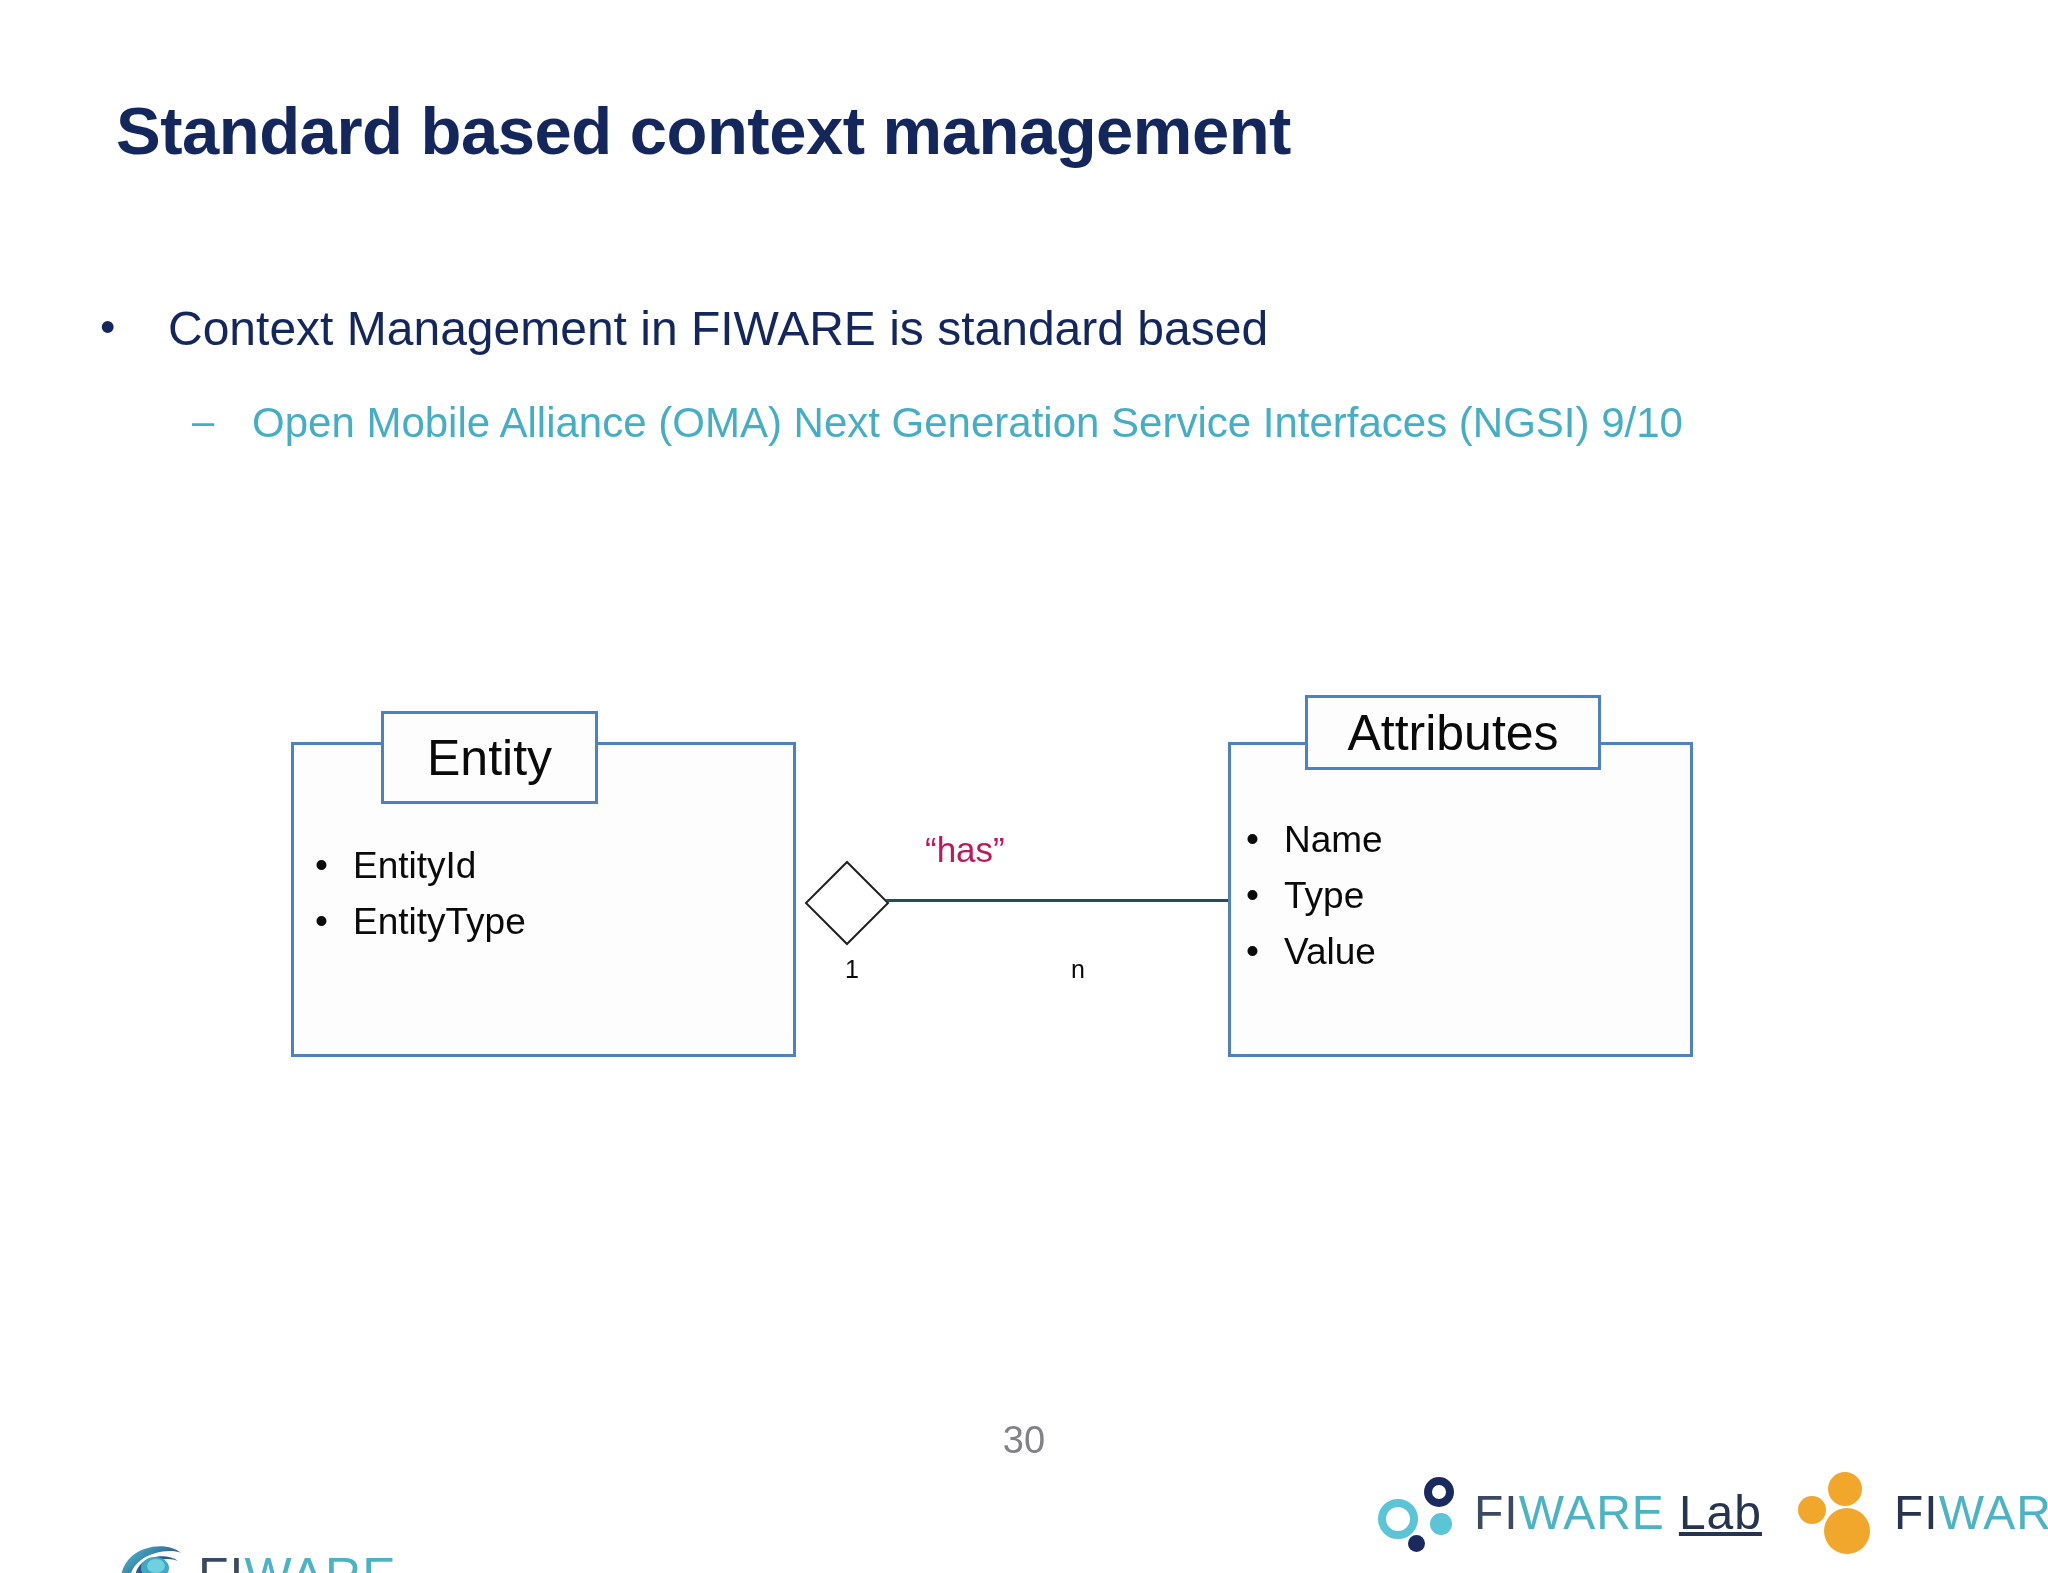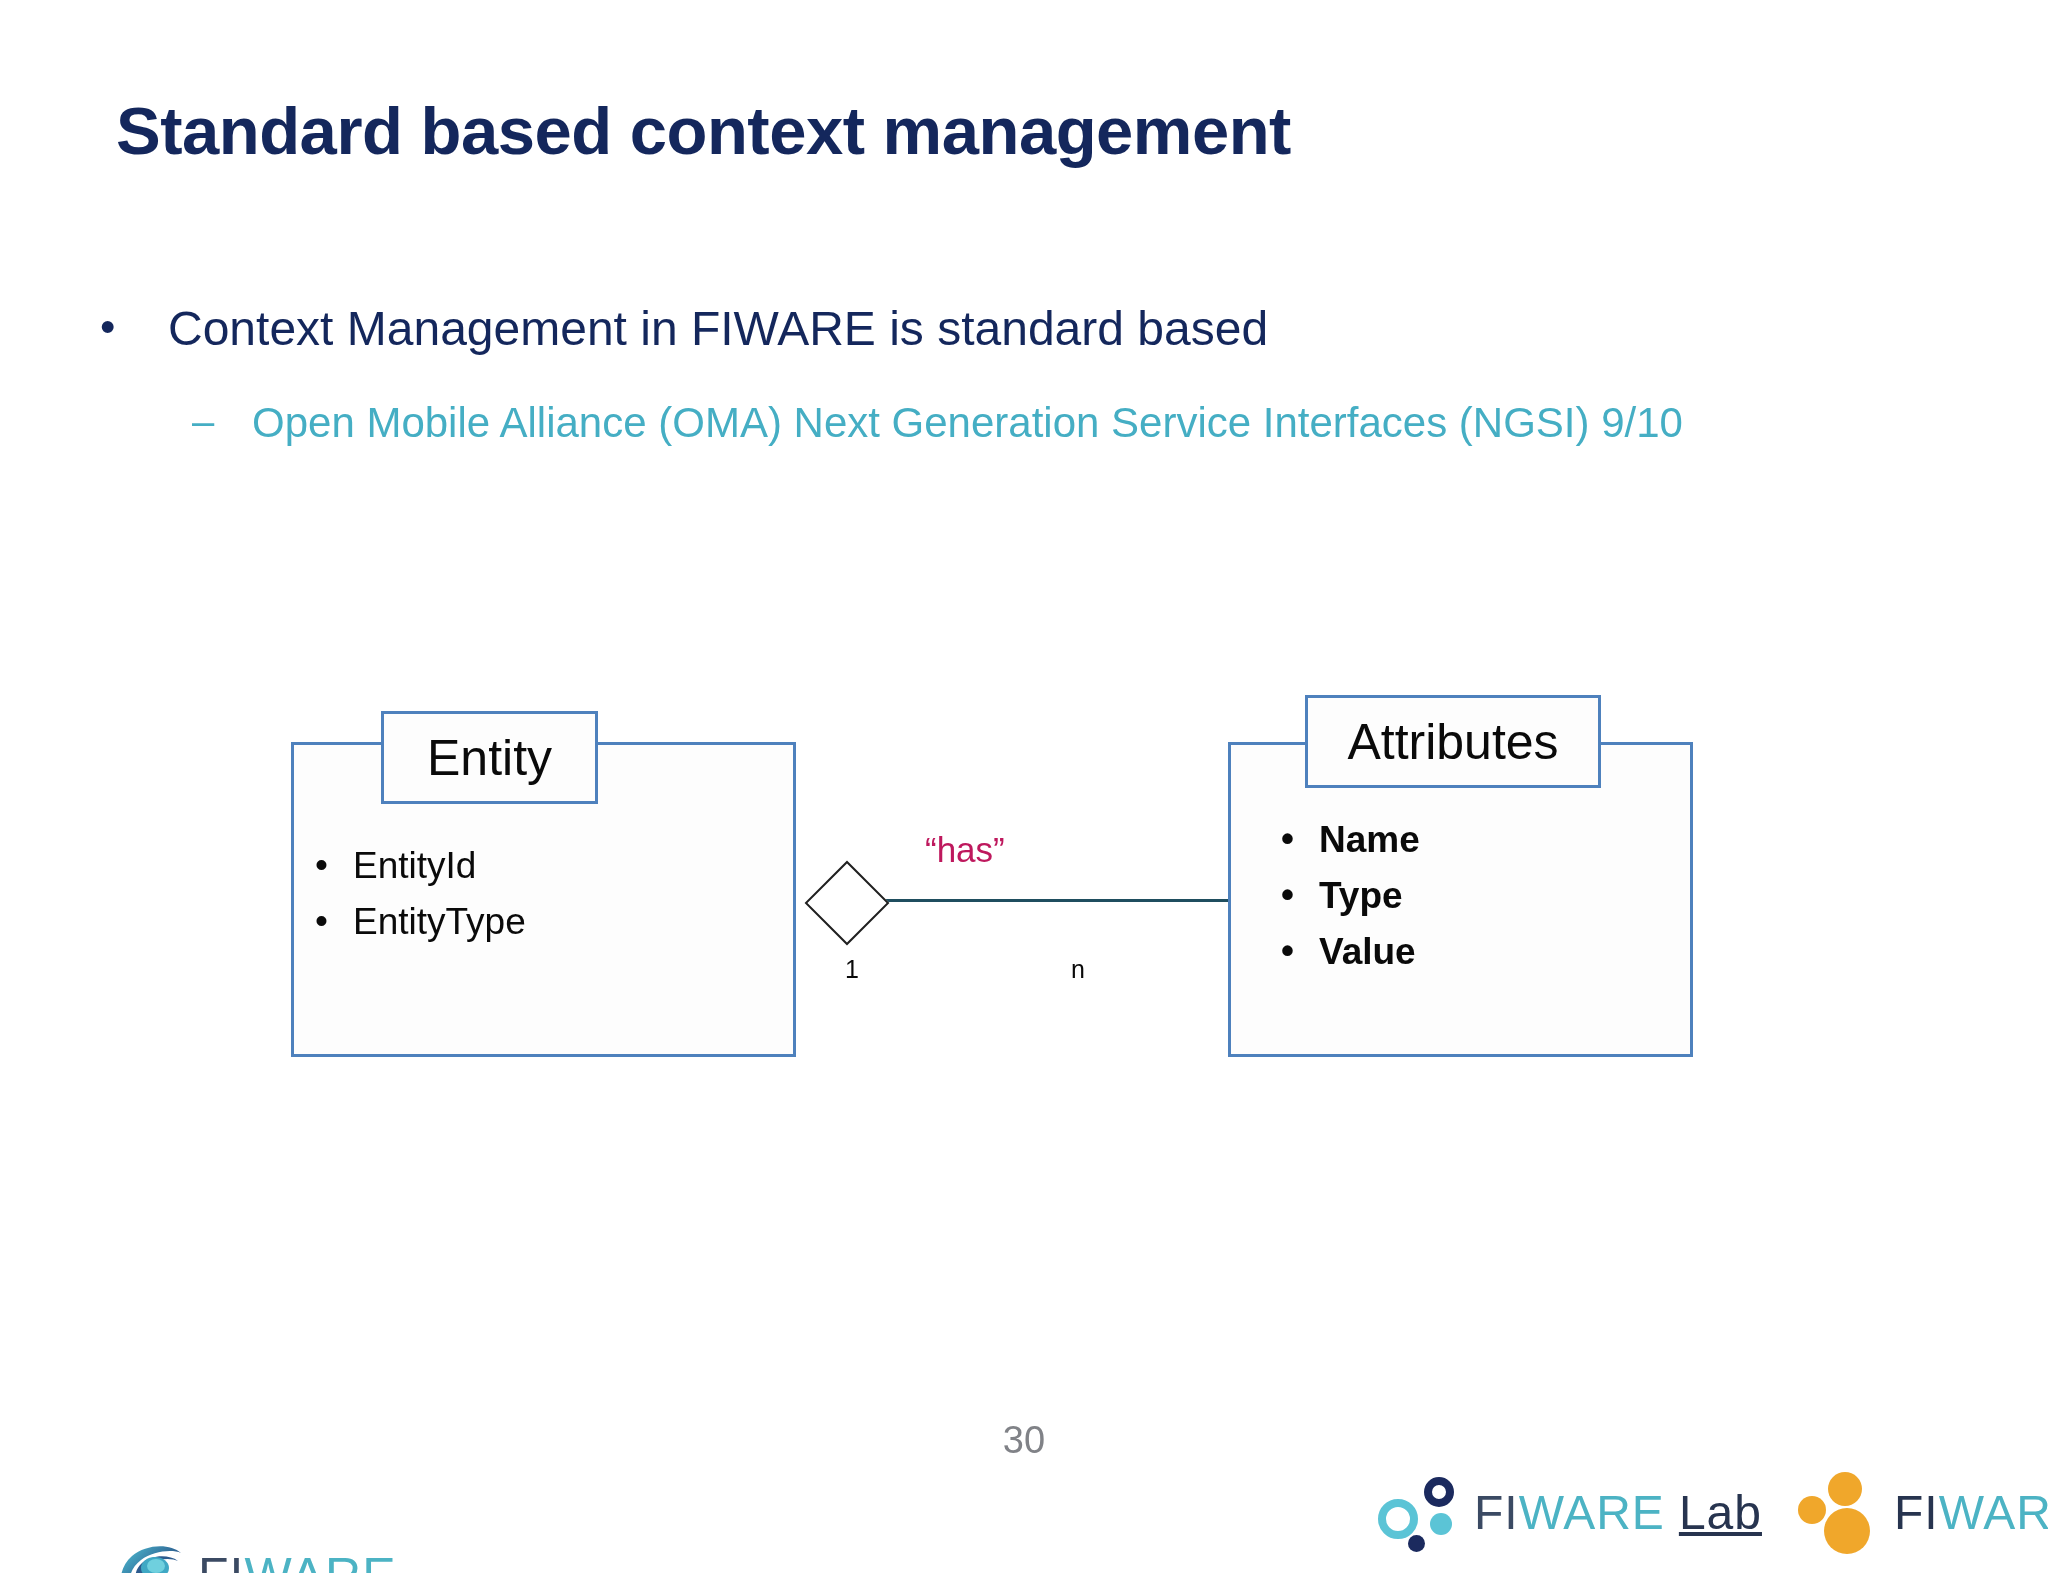--- a/index.html
+++ b/index.html
@@ -105,33 +105,33 @@
     background: #FDFDFD;
     box-sizing: border-box;
     display: flex;
     align-items: center;
     justify-content: center;
     font-size: 50px;
     color: #0A0A0A;
     z-index: 3;
   }
   .ertitle.entity  { left: 381px;  top: 695px; width: 217px; height: 93px; margin-top: 16px; }
-  .ertitle.attribs { left: 1305px; top: 695px; width: 296px; height: 93px; }
+  .ertitle.attribs { left: 1305px; top: 695px; width: 296px; height: 75px; }
 
   .erlist {
     position: absolute;
     margin: 0;
     padding: 0;
     list-style: none;
     font-size: 37px;
     color: #0A0A0A;
     z-index: 2;
   }
   .erlist.entity  { left: 315px;  top: 838px; }
-  .erlist.attribs { left: 1281px; top: 812px; font-weight: bold; }
+  .erlist.attribs { left: 1246px; top: 812px; }
   .erlist li {
     position: relative;
     padding-left: 38px;
     line-height: 56px;
     white-space: nowrap;
   }
   .erlist li::before {
     content: "\2022";
     position: absolute;
     left: 0;

